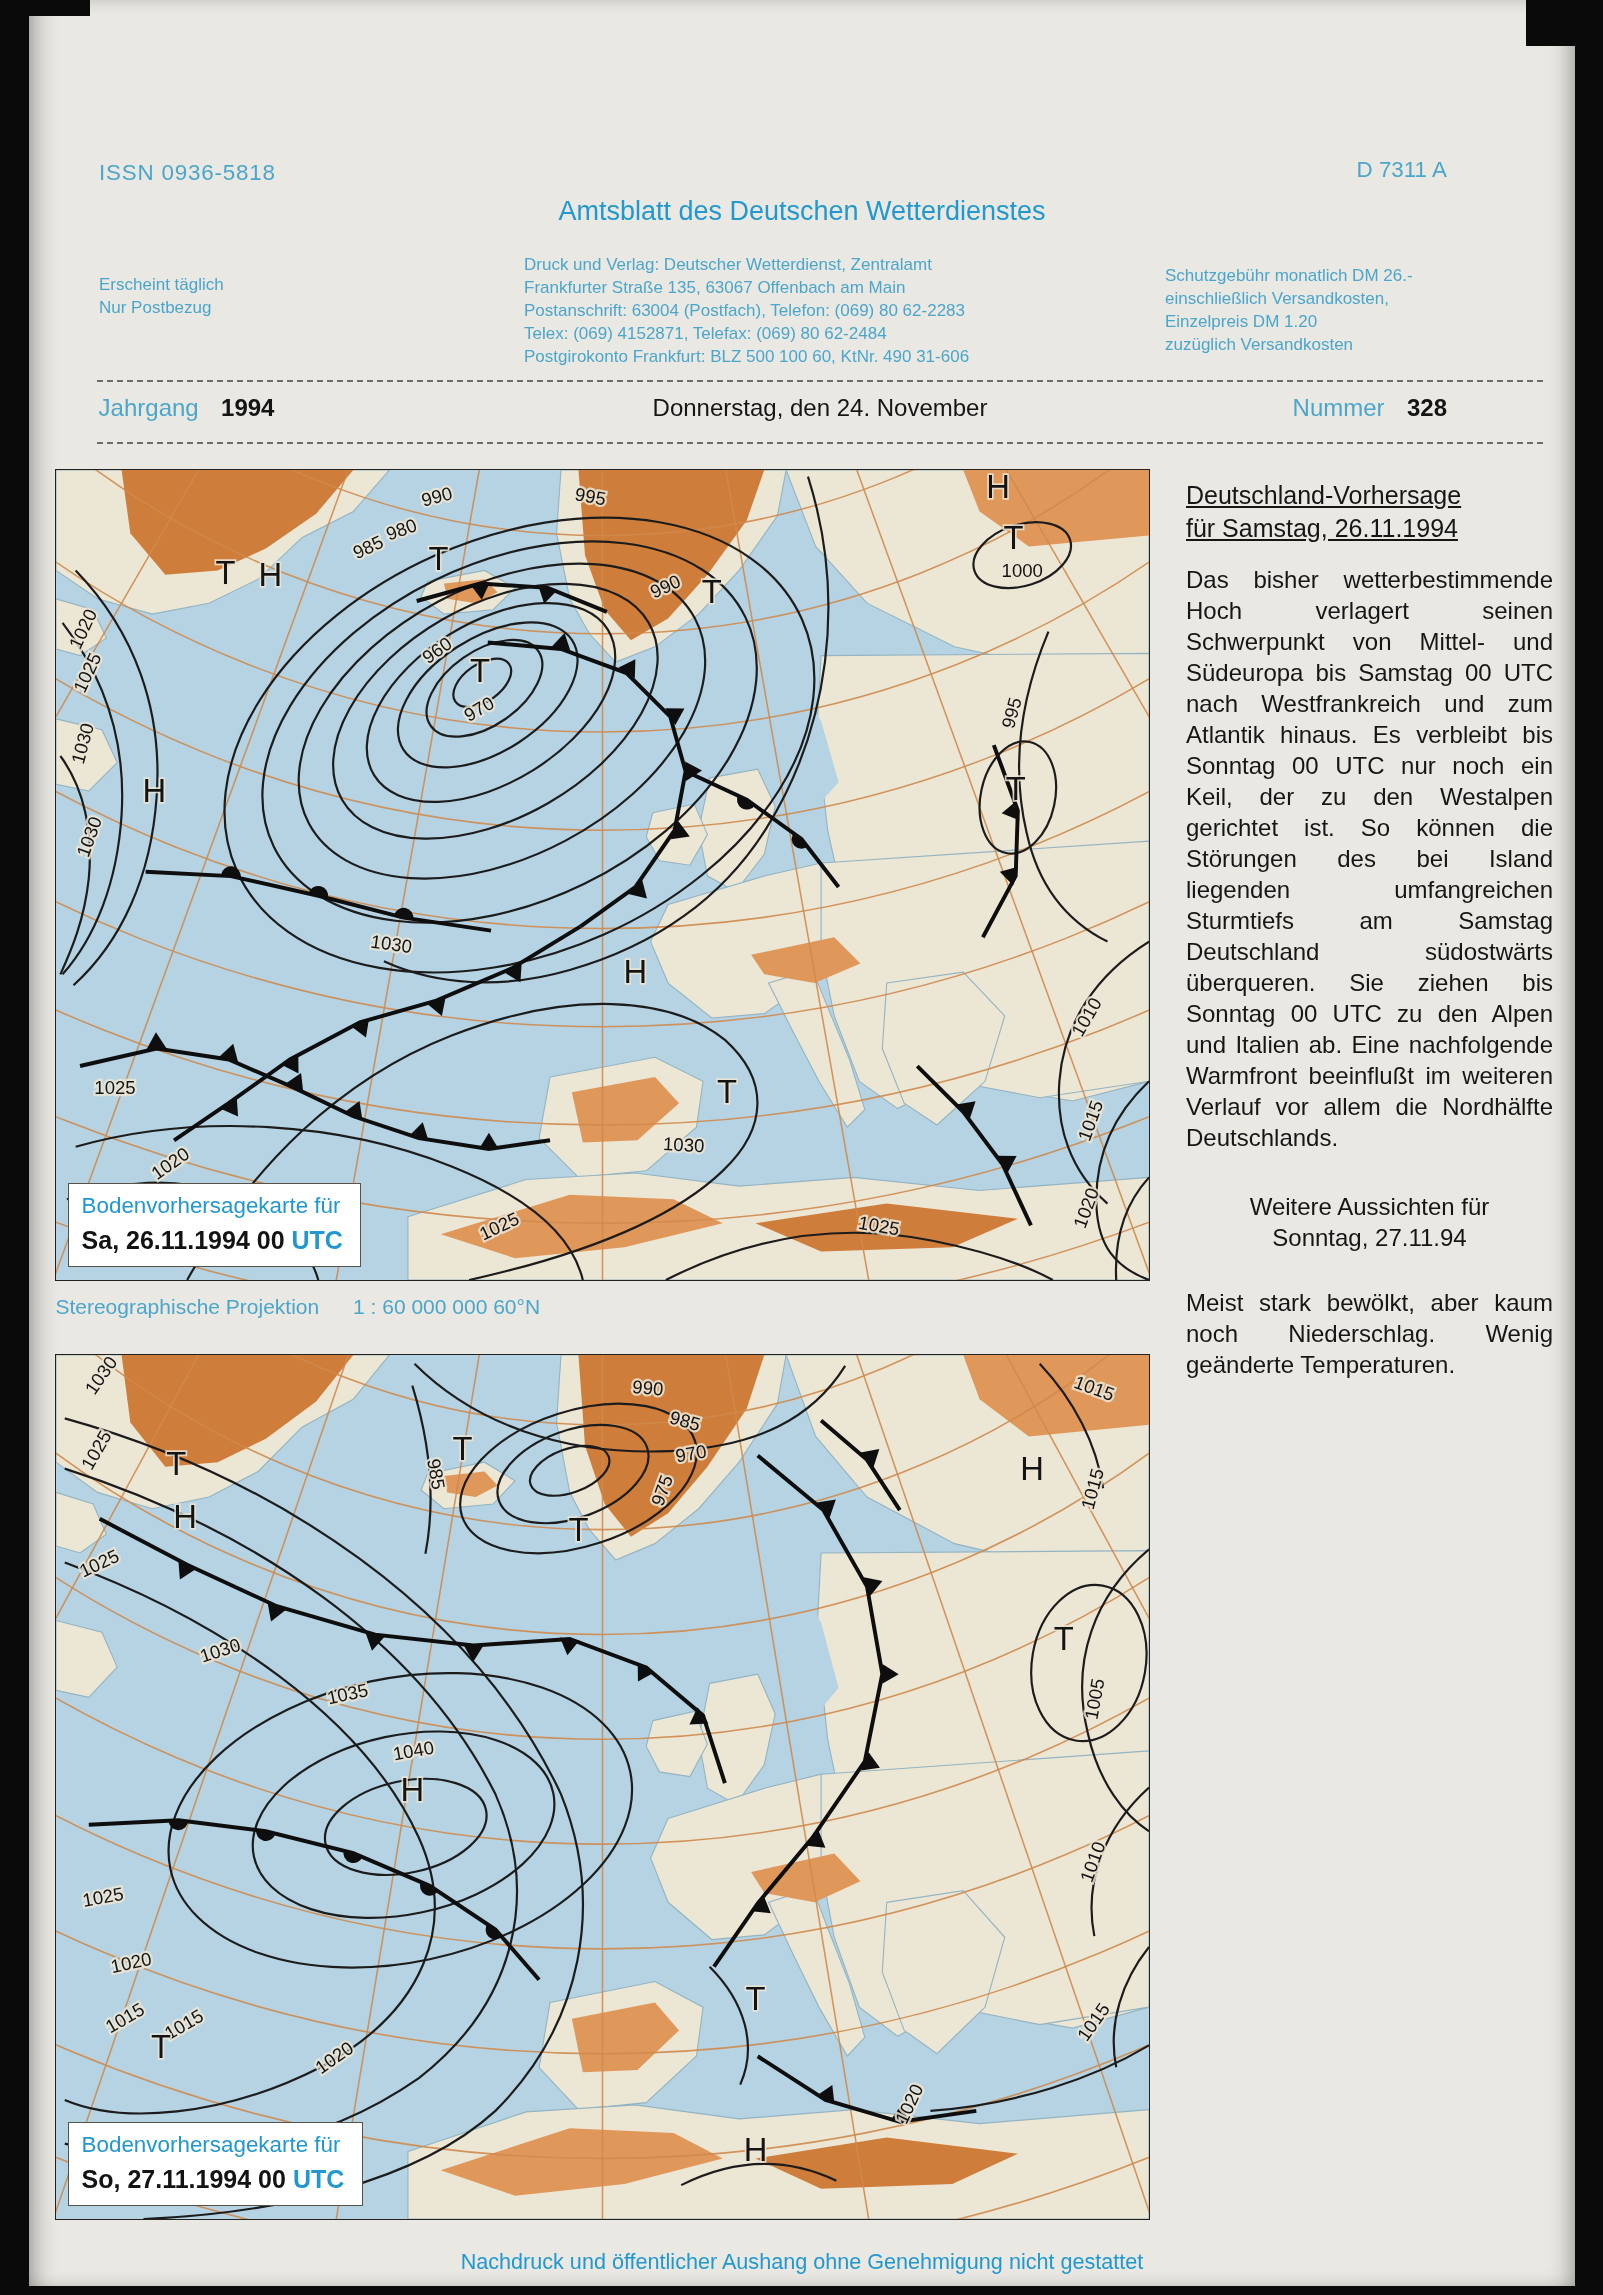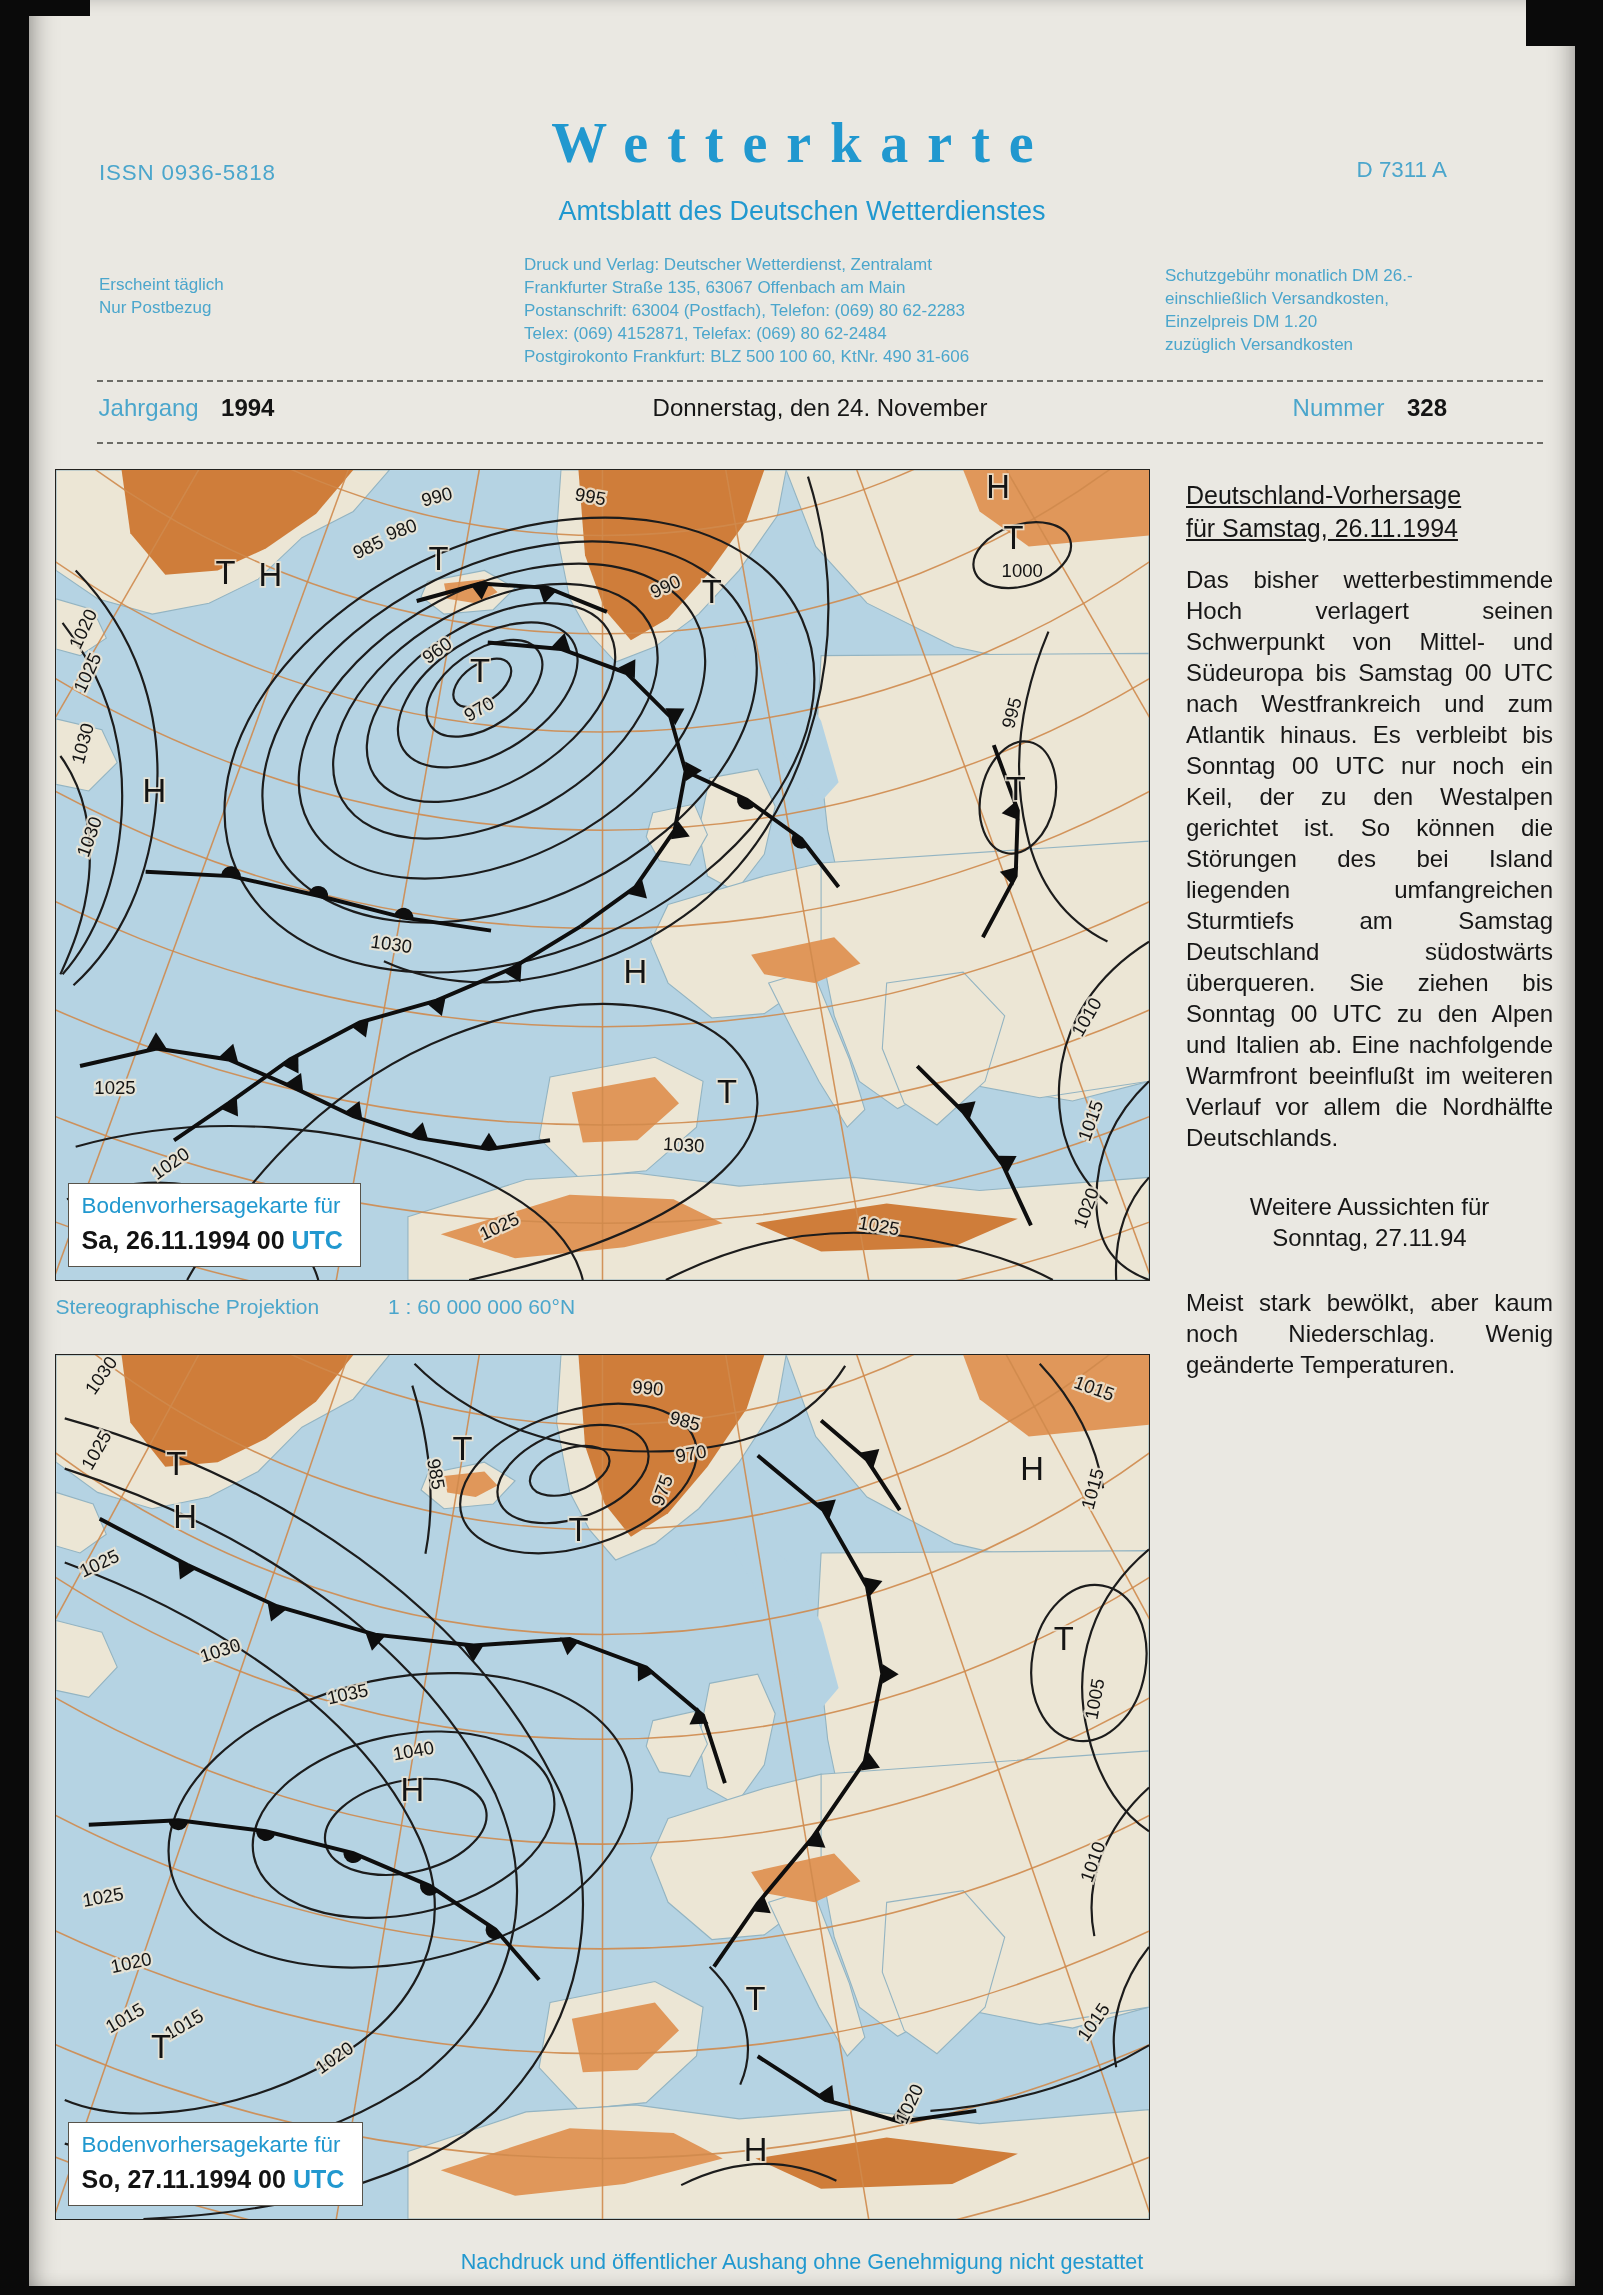--- a/index.html
+++ b/index.html
@@ -62,21 +62,21 @@
 
   .caption {
     position:absolute; left:11.2px; bottom:13px; z-index:3;
     background:#ffffff; border:1.6px solid #57534b; padding:9.6px 17.6px 11.2px 13px;
   }
   .caption .cap1 { font-size:22.4px; color:var(--accent-blue,#2198cf); margin-bottom:6.4px; }
   .caption .cap2 { font-size:25px; font-weight:bold; color:#131313; }
   .caption .utc  { color:var(--accent-blue,#2198cf); }
 
   .projection { position:absolute; left:26.4px; top:1295px; font-size:21px; color:var(--cyan-text,#4ba6cc); }
-  .projection .scale { margin-left:63px; }
+  .projection .scale { margin-left:28px; }
 
   
   .column { position:absolute; left:1157px; top:469px; width:367px; font-size:24px; line-height:31px; color:#161616; }
   .col-title { margin-top:9.6px; font-size:25px; line-height:33px; margin-bottom:19px;text-decoration:underline; }
   .para { text-align:justify; }
   .para1 { margin-bottom:38px; }
   .para2 { margin-bottom:93px; }
   .outlook-title { text-align:center; margin-bottom:34px; }
   .footer { position:absolute; left:0; right:0; top:2249px; text-align:center; font-size:21.6px; color:var(--accent-blue,#2198cf); }
 
@@ -146,21 +146,20 @@
       <circle cx="500" cy="-640" r="1240"></circle>
       <circle cx="500" cy="-640" r="1330"></circle>
       <circle cx="500" cy="-640" r="1420"></circle>
     </g>
   </defs>
 </svg>
 
 <div class="page">
 
   <div class="issn">ISSN 0936-5818</div>
-  <h1 class="title">Wetterkarte</h1>
   <div class="doccode">D 7311 A</div>
   <div class="subtitle">Amtsblatt des Deutschen Wetterdienstes</div>
 
   <div class="mast mast-left">
     <div>Erscheint täglich</div>
     <div>Nur Postbezug</div>
   </div>
   <div class="mast mast-center">
     <div>Druck und Verlag: Deutscher Wetterdienst, Zentralamt</div>
     <div>Frankfurter Straße 135, 63067 Offenbach am Main</div>

